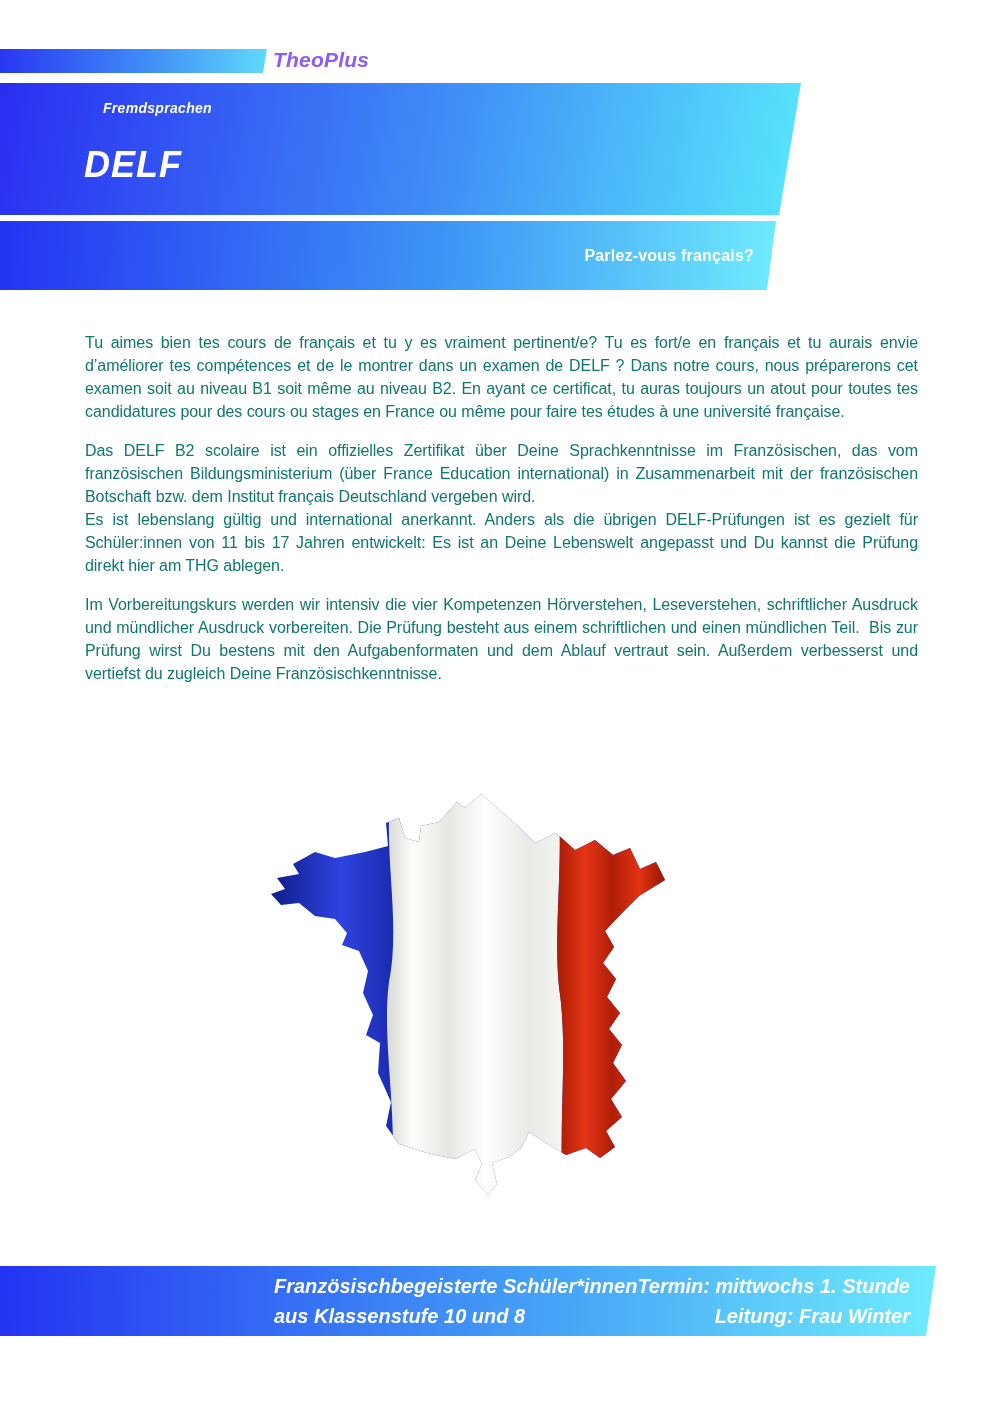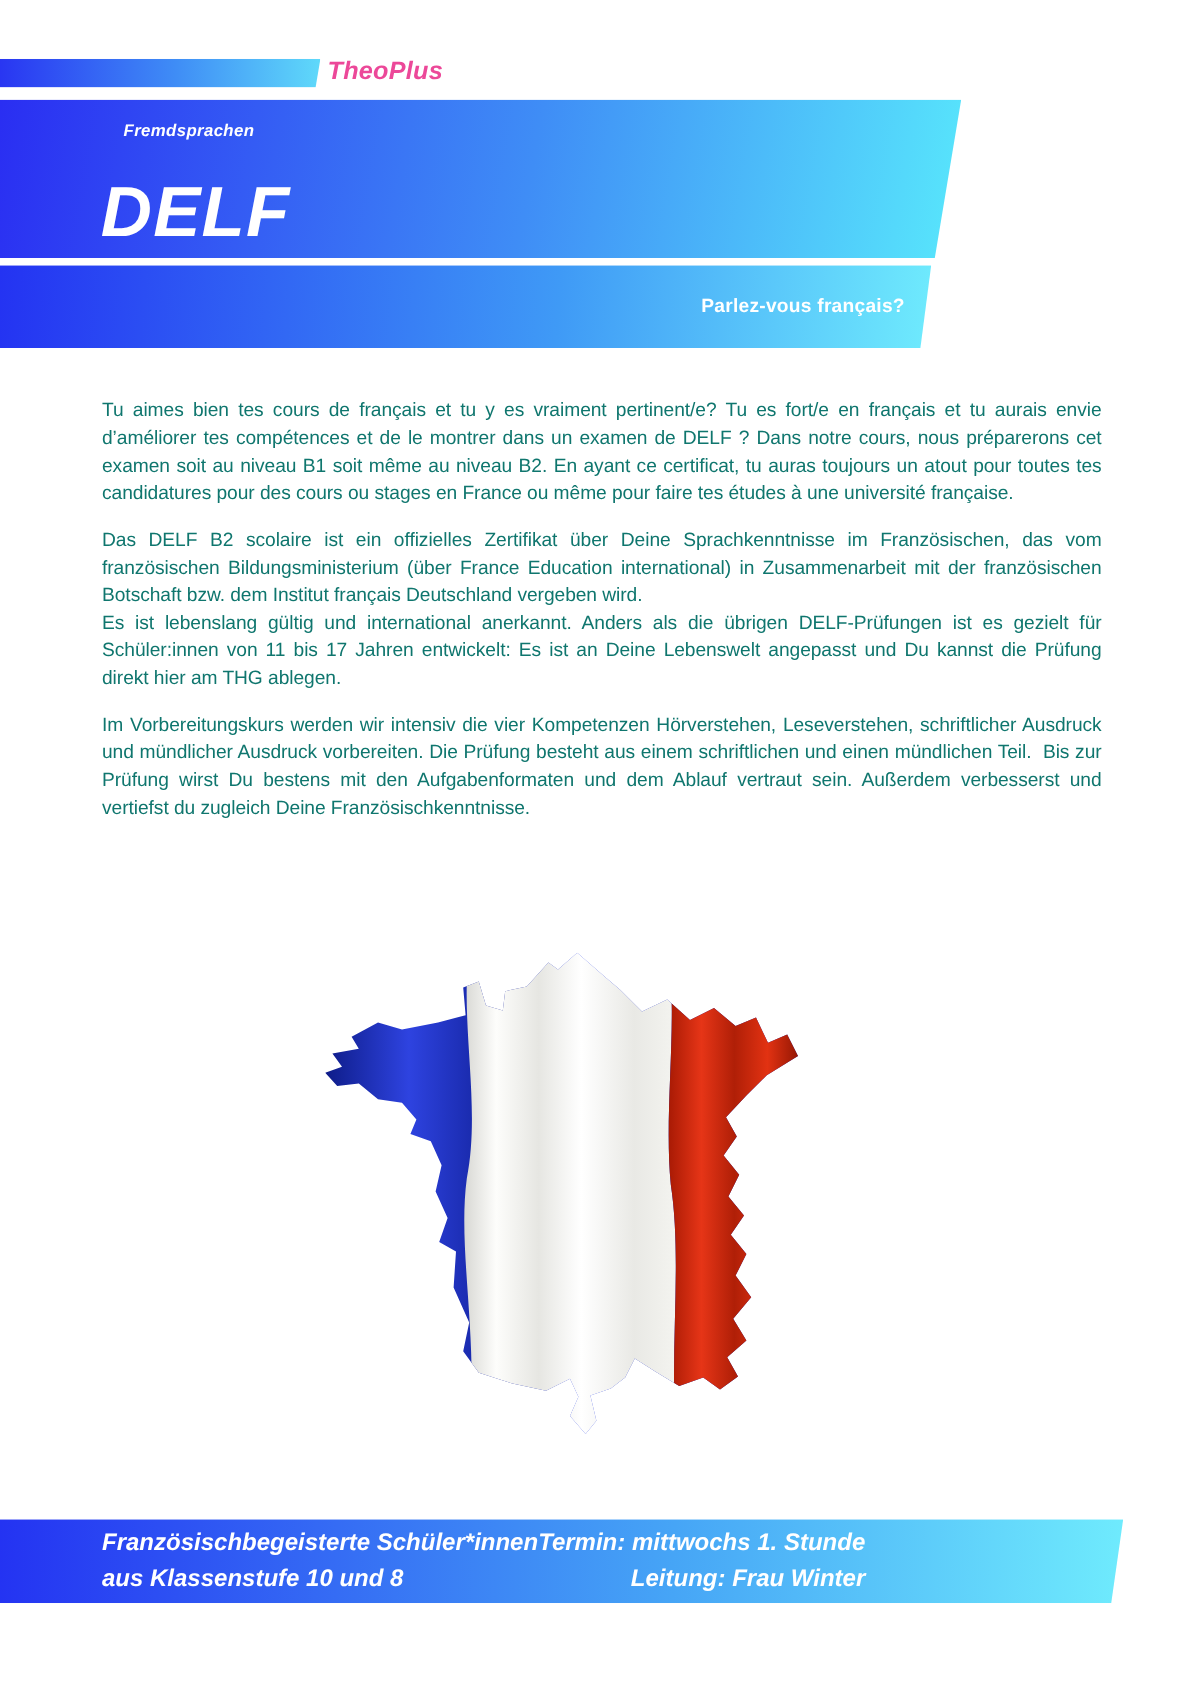--- a/index.html
+++ b/index.html
@@ -14,37 +14,37 @@
 
   
   .top-ribbon{
     left:0;top:49px;width:267px;height:24px;
     background:linear-gradient(90deg,#2936f2 0%,#3f8df6 55%,#5fd9fa 100%);
     clip-path:polygon(0 0,100% 0,calc(100% - 4px) 100%,0 100%);
   }
   .brand{
     left:273px;top:47px;height:26px;line-height:26px;
     font-size:21px;font-weight:bold;font-style:italic;
-    color:#ec4899;letter-spacing:.2px;
+    color:#8b5cf6;letter-spacing:.2px;
   }
 
   
   .header-banner{
     left:0;top:83px;width:801px;height:132px;
     background:linear-gradient(100deg,#2a2ef2 0%,#3f8df6 55%,#58e7fc 100%);
     clip-path:polygon(0 0,100% 0,calc(100% - 22px) 100%,0 100%);
   }
   .kicker{
     left:103px;top:100px;
     font-size:14px;font-weight:bold;font-style:italic;color:#ffffff;
     letter-spacing:.3px;
   }
   .page-title{
     left:84px;top:145px;
-    font-size:59px;font-weight:bold;font-style:italic;color:#ffffff;
+    font-size:36px;font-weight:bold;font-style:italic;color:#ffffff;
     letter-spacing:1px;line-height:1.1;
   }
 
   
   .tagline-banner{
     left:0;top:221px;width:776px;height:69px;
     background:linear-gradient(95deg,#2433f2 0%,#3f9af6 60%,#6febfd 100%);
     clip-path:polygon(0 0,100% 0,calc(100% - 9px) 100%,0 100%);
   }
   .tagline-text{
@@ -62,21 +62,21 @@
 
   
   .map-wrap{left:269px;top:792px;width:398px;height:408px;}
 
   
   .footer-banner{
     left:0;top:1266px;width:936px;height:70px;
     background:linear-gradient(92deg,#2433f2 0%,#46a5f6 60%,#6febfd 100%);
     clip-path:polygon(0 0,100% 0,calc(100% - 10px) 100%,0 100%);
     box-sizing:border-box;
-    display:flex;justify-content:flex-start;align-items:center;
+    display:flex;justify-content:flex-end;align-items:center;
     padding:0 26px 0 85px;
     color:#ffffff;font-weight:bold;font-style:italic;
     font-size:20px;line-height:30px;
   }
   .footer-right{text-align:right;}
 </style>
 </head>
 <body>
 
 <div class="abs top-ribbon"></div>

